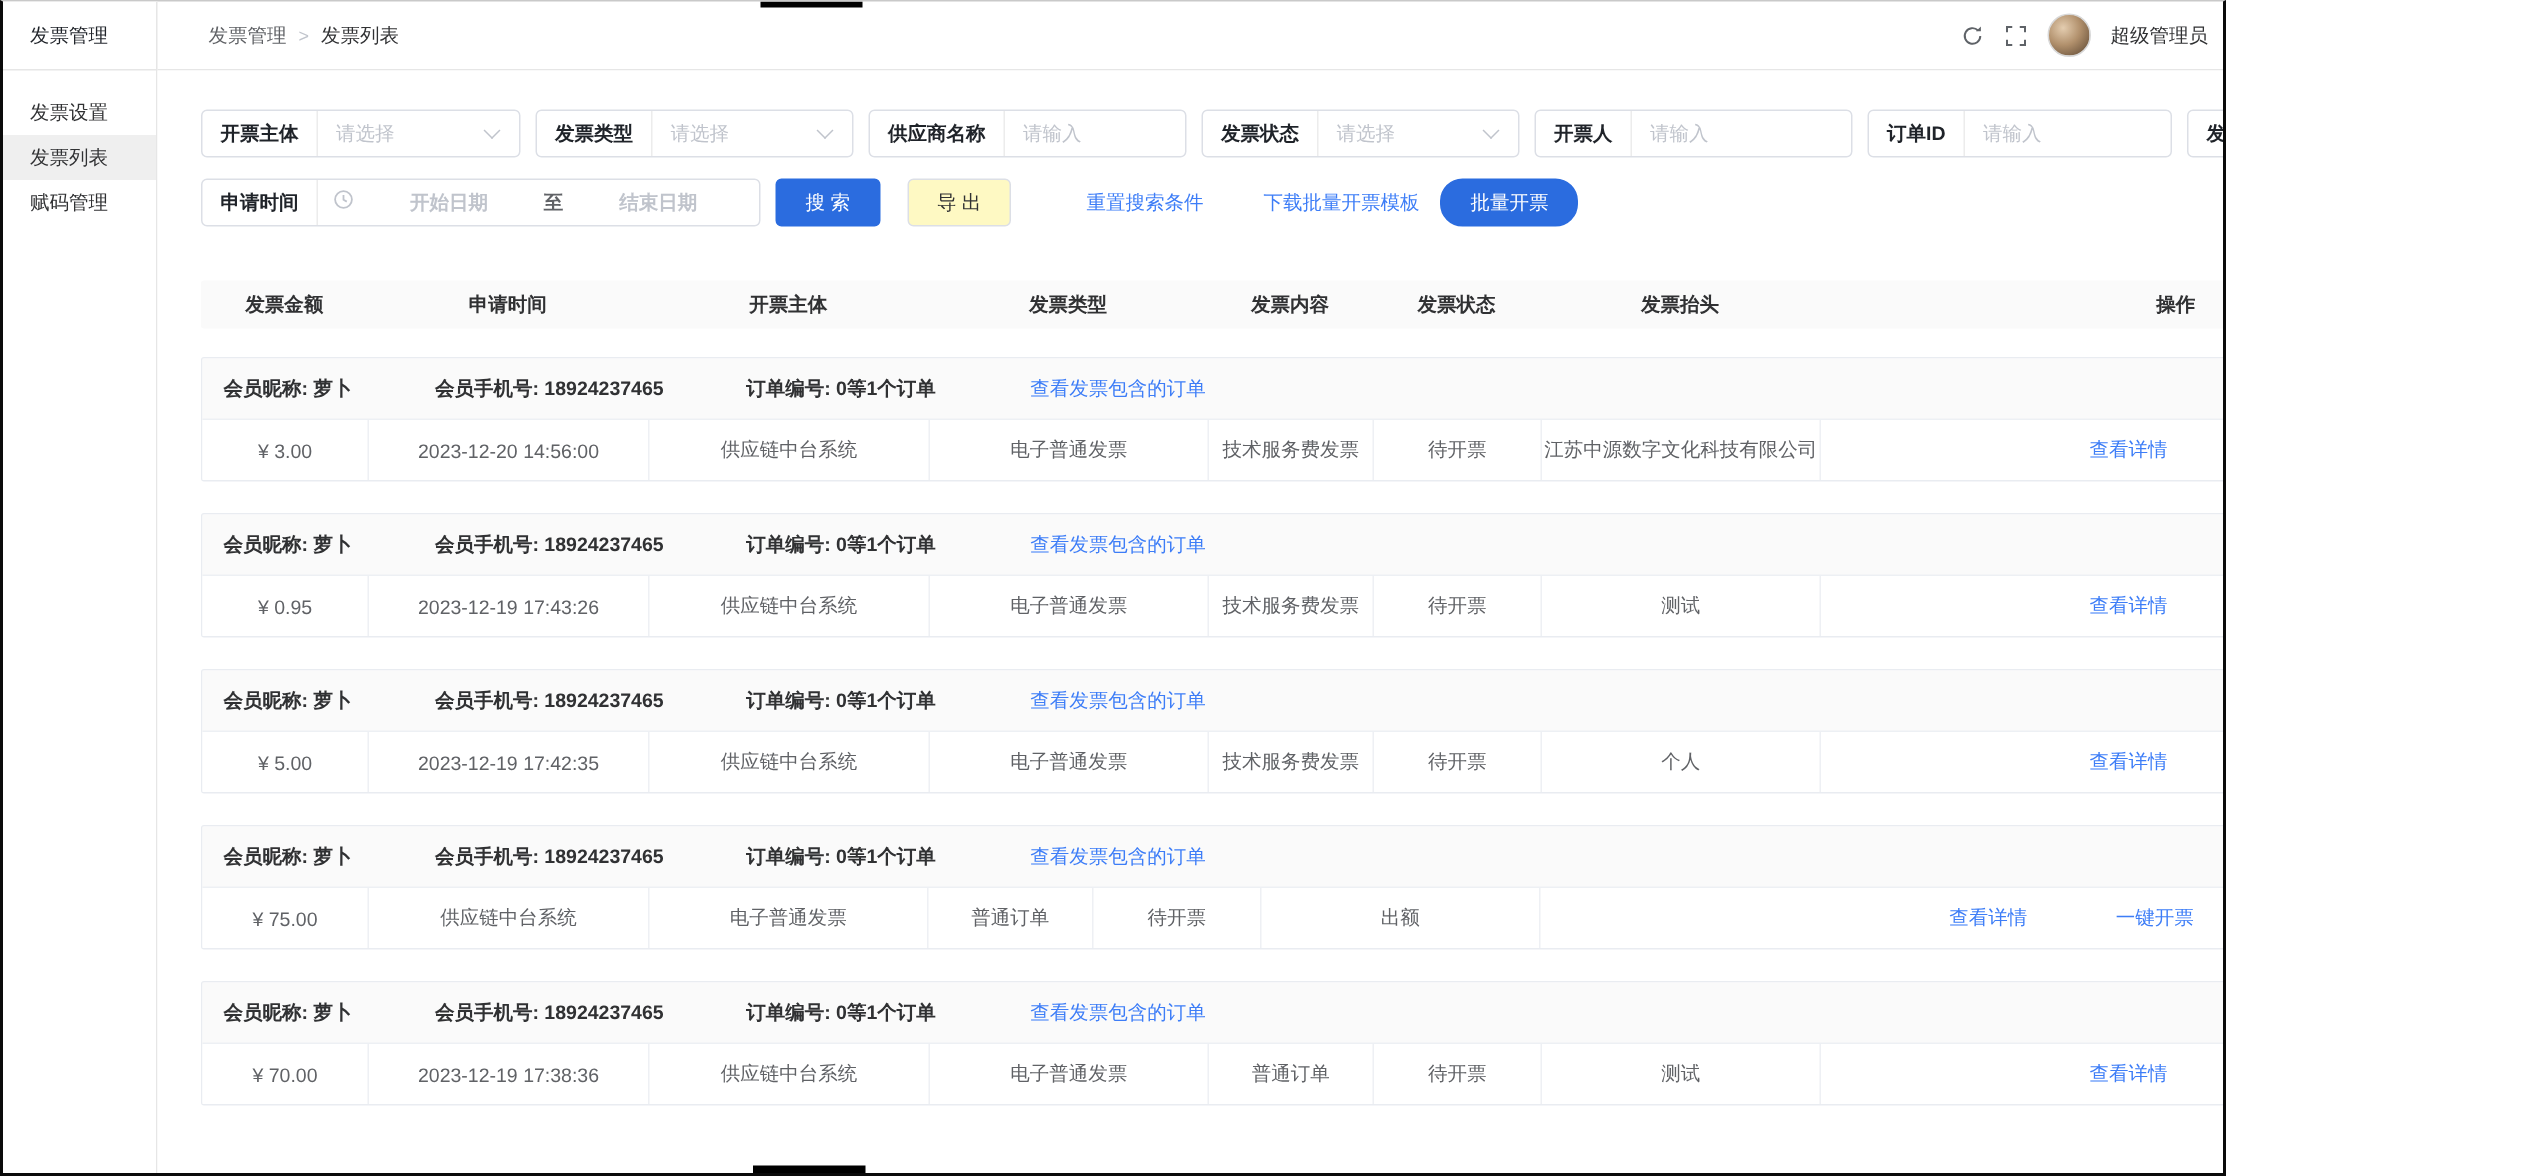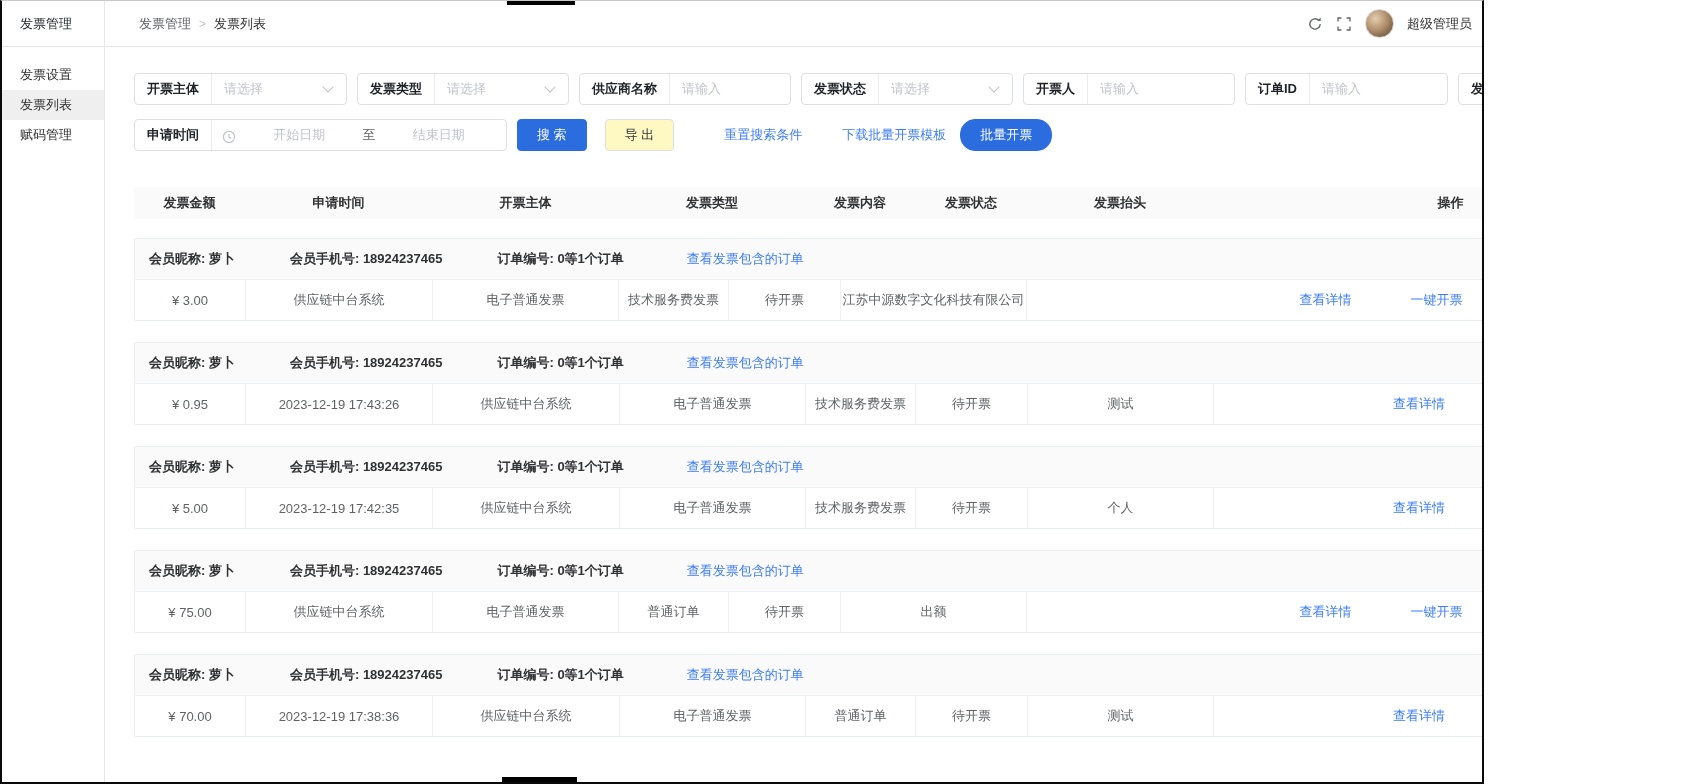--- a/index.html
+++ b/index.html
@@ -37,21 +37,21 @@
     display:flex;align-items:center;flex-shrink:0;overflow:hidden;}
   .flabel{height:100%;display:flex;align-items:center;padding:0 12px;font-size:13px;font-weight:700;color:#1f2329;
     border-right:1px solid #ececec;white-space:nowrap;}
   .fvalue{flex:1;min-width:0;display:flex;align-items:center;padding:0 12px;font-size:13px;color:#c0c4cc;
     white-space:nowrap;overflow:hidden;cursor:text;}
   .fvalue .ph{flex:1;overflow:hidden;}
   .chev{width:7px;height:7px;border-right:1.4px solid #c0c4cc;border-bottom:1.4px solid #c0c4cc;
     transform:rotate(45deg);margin:-4px 2px 0 8px;flex-shrink:0;}
   .row2{margin-top:14px;}
   .date-field{width:373px;}
-  .date-mid{flex:1;display:flex;align-items:flex-end;padding:0 10px;font-size:13px;color:#c0c4cc;gap:6px;}
+  .date-mid{flex:1;display:flex;align-items:flex-start;padding:0 10px;font-size:13px;color:#c0c4cc;gap:6px;font-weight:bold;}
   .date-ph{flex:1;text-align:center;white-space:nowrap;overflow:hidden;}
   .date-sep{color:#606266;font-size:13px;}
   .btn{height:32px;box-sizing:border-box;border-radius:4px;font-size:13px;display:inline-flex;align-items:center;
     justify-content:center;cursor:pointer;padding:0 19px;white-space:nowrap;font-family:inherit;}
   .btn-primary{background:var(--accent);border:1px solid var(--accent);color:#fff;}
   .btn-plain{background:#fef9c3;border:1px solid #dcdfe6;color:#303133;}
   .link{color:var(--link);font-size:13px;cursor:pointer;text-decoration:none;white-space:nowrap;margin-left:46px;}
   .m8{margin-left:8px;}.m40{margin-left:40px;}.m30{margin-left:30px;}.m22{margin-left:4px;border-radius:15px;}
 
   
@@ -206,20 +206,21 @@
 
       <section class="tbl group">
         <div class="group-meta">
           <span class="meta-item">会员昵称: 萝卜</span>
           <span class="meta-item">会员手机号: 18924237465</span>
           <span class="meta-item">订单编号: 0等1个订单</span>
           <a class="link meta-link">查看发票包含的订单</a>
         </div>
         <div class="group-row">
           <div class="cell c1">¥ 3.00</div>
+          <div class="cell c2">2023-12-20 14:56:00</div>
           <div class="cell c3">供应链中台系统</div>
           <div class="cell c4">电子普通发票</div>
           <div class="cell c5">技术服务费发票</div>
           <div class="cell c6">待开票</div>
           <div class="cell c7">江苏中源数字文化科技有限公司</div>
           <div class="cell c8">
             <a class="link">查看详情</a>
             <a class="link">一键开票</a>
           </div>
         </div>

